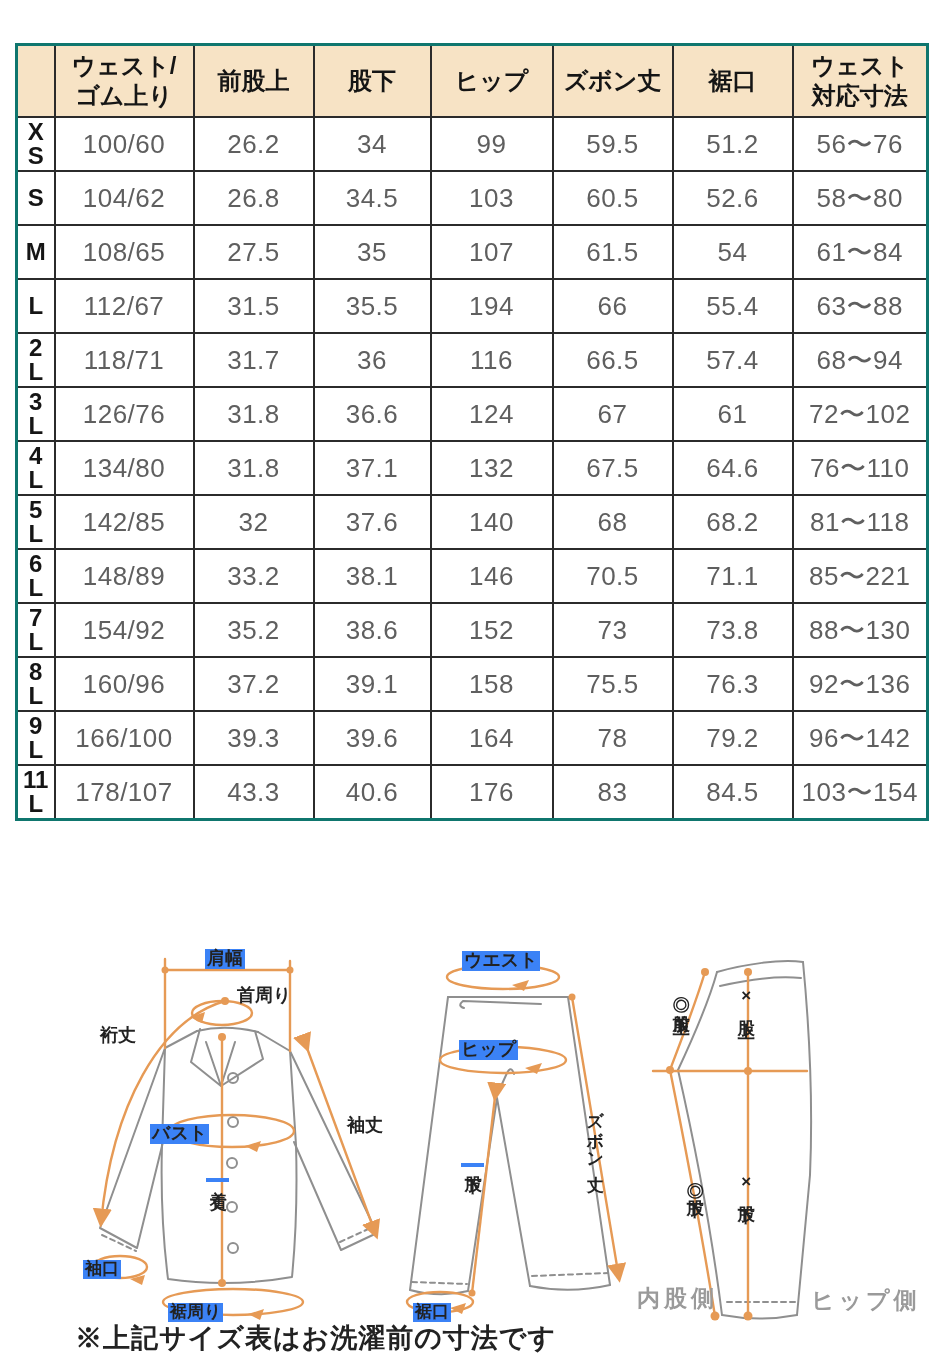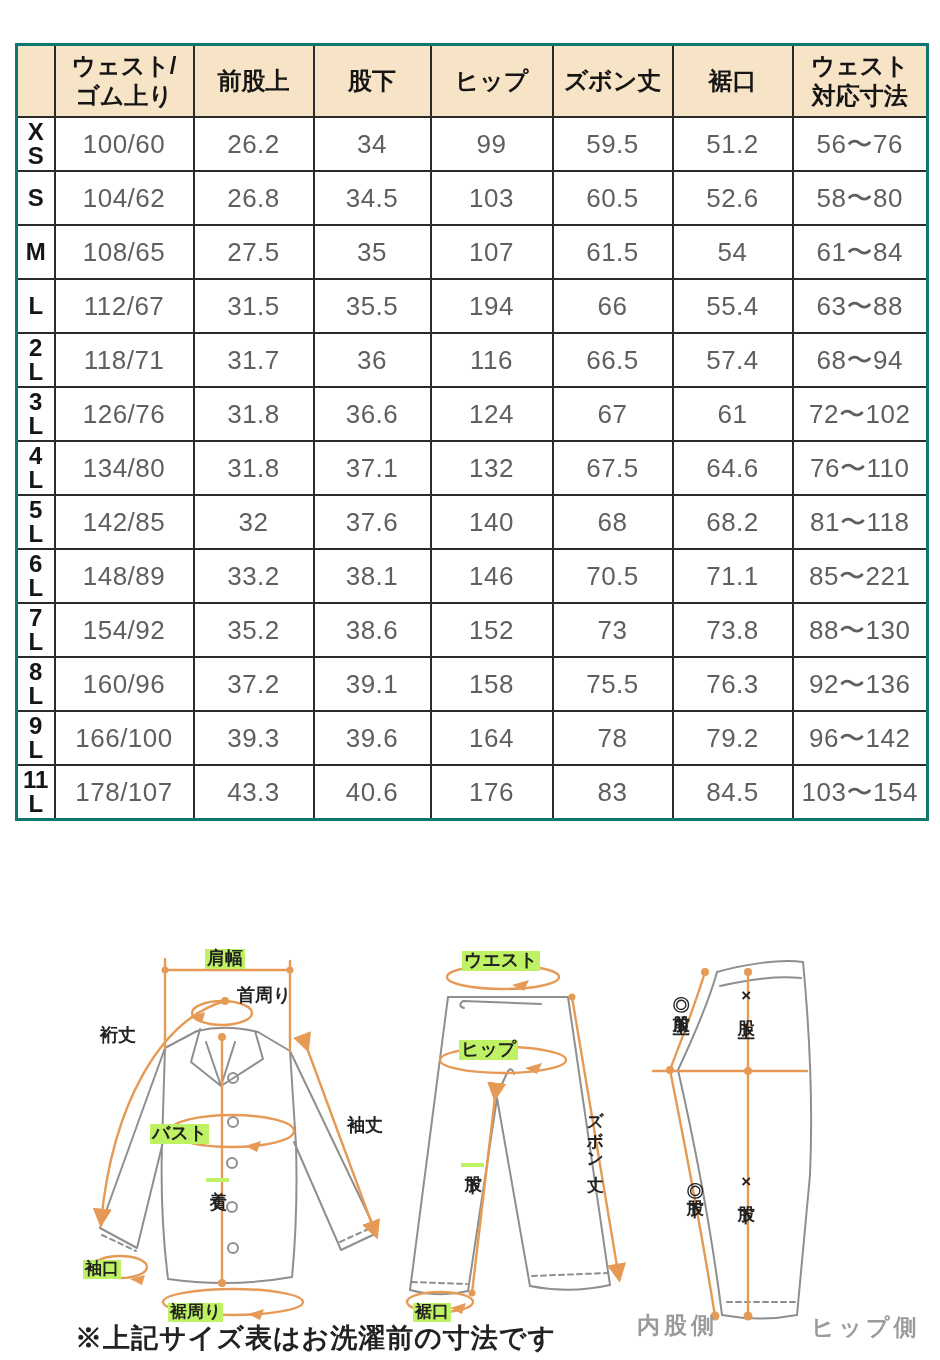--- a/index.html
+++ b/index.html
@@ -9,24 +9,24 @@
   
   #size-table{position:absolute;left:15px;top:15px;width:911px;border-collapse:collapse;table-layout:fixed;border:3px solid #0f766e;margin-top:28px;}
   #size-table th,#size-table td{border:2px solid #2b2b2b;text-align:center;vertical-align:middle;padding:0;}
   #size-table thead th{background:#F7E3C5;color:#151515;font-weight:bold;font-size:24px;line-height:1.25;height:70px;white-space:pre-line;}
   #size-table tbody th{color:#151515;font-weight:bold;font-size:24px;line-height:0.98;white-space:pre-line;}
   #size-table tbody td{color:#5F5F5F;font-size:26px;height:52px;letter-spacing:0.5px;}
 
   
   .diag{position:absolute;}
   .dlabel{position:absolute;font-weight:bold;color:#222;font-size:17px;white-space:nowrap;line-height:1.1;}
-  .wbg{background:#bef264;padding:0 2px;}
+  .wbg{background:#3b82f6;padding:0 2px;}
   .vlabel{writing-mode:vertical-rl;text-orientation:upright;letter-spacing:2px;}
   .big{font-size:18px;}
-  .side-label{position:absolute;color:#9A9A9A;font-size:23px;font-weight:bold;letter-spacing:4px;white-space:nowrap;margin-top:27px;}
+  .side-label{position:absolute;color:#9A9A9A;font-size:23px;font-weight:bold;letter-spacing:4px;white-space:nowrap;}
   #note{position:absolute;left:75px;top:1320px;font-size:27px;font-weight:bold;color:#222;letter-spacing:1px;white-space:nowrap;}
 </style>
 </head>
 <body>
 
 <div id="page">
 
   <table id="size-table">
     <colgroup>
       <col style="width:38px">

